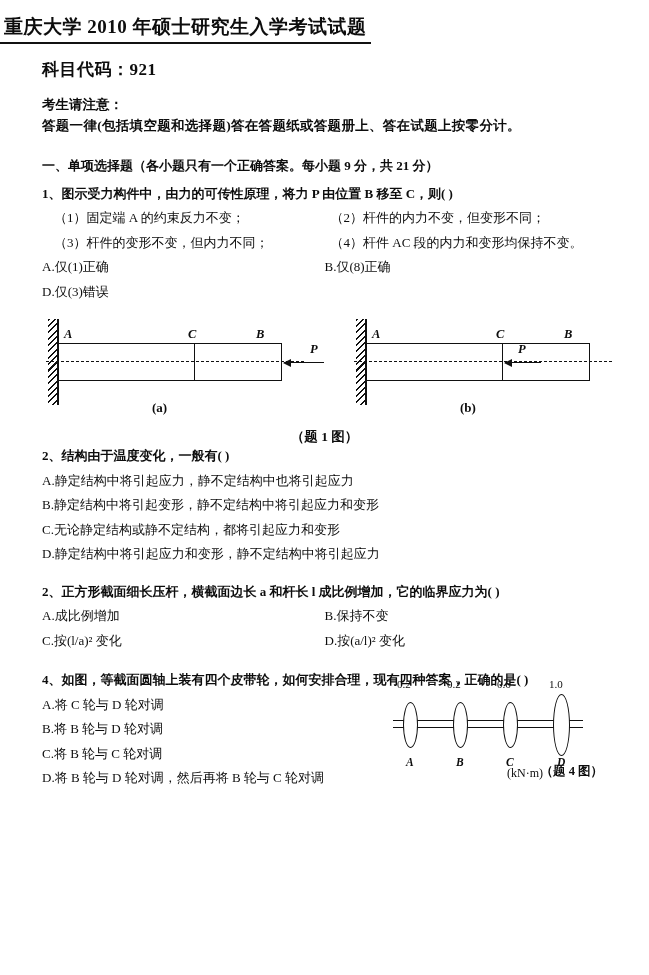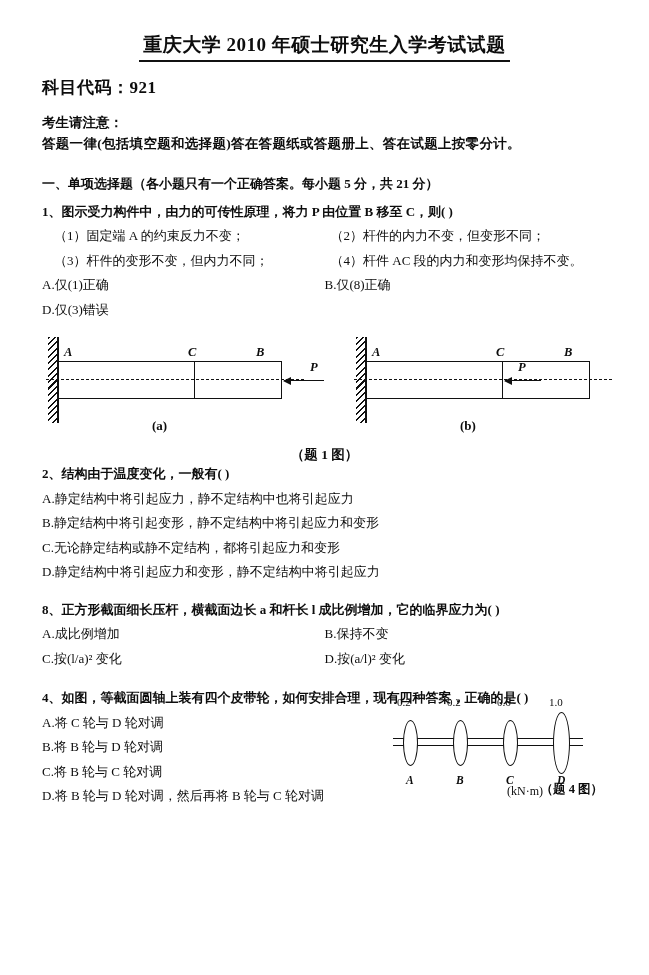--- a/index.html
+++ b/index.html
@@ -16,22 +16,21 @@
     position: relative;
   }
   .page {
     position: relative;
     width: 649px;
     height: 975px;
     padding: 0;
     box-sizing: border-box;
   }
   .title-wrap {
-    text-align: center;
-    padding-top: 32px;
+    padding-top: 14px;
   }
   .doc-title {
     display: inline-block;
     font-size: 19px;
     font-weight: bold;
     letter-spacing: 0.5px;
     border-bottom: 2px solid #111;
     padding: 0 4px 2px 4px;
   }
   .meta {
@@ -229,21 +228,21 @@
 
   <div class="meta">
     <div class="meta-line">科目代码：921</div>
   </div>
 
   <div class="notice">
     <div>考生请注意：</div>
     <div class="n1">答题一律(包括填空题和选择题)答在答题纸或答题册上、答在试题上按零分计。</div>
   </div>
 
-  <div class="section-head">一、单项选择题（各小题只有一个正确答案。每小题 5 分，共 21 分）</div>
+  <div class="section-head">一、单项选择题（各小题只有一个正确答案。每小题 9 分，共 21 分）</div>
 
   <div class="q">
     <div class="q-stem">1、图示受力构件中，由力的可传性原理，将力 P 由位置 B 移至 C，则(          )</div>
     <div class="opts2">
       <div class="indent">（1）固定端 A 的约束反力不变；</div>
       <div>（2）杆件的内力不变，但变形不同；</div>
     </div>
     <div class="opts2">
       <div class="indent">（3）杆件的变形不变，但内力不同；</div>
       <div>（4）杆件 AC 段的内力和变形均保持不变。</div>
@@ -291,21 +290,21 @@
 
   <div class="q" style="margin-top:0;">
     <div class="q-stem">2、结构由于温度变化，一般有(          )</div>
     <div class="optline">A.静定结构中将引起应力，静不定结构中也将引起应力</div>
     <div class="optline">B.静定结构中将引起变形，静不定结构中将引起应力和变形</div>
     <div class="optline">C.无论静定结构或静不定结构，都将引起应力和变形</div>
     <div class="optline">D.静定结构中将引起应力和变形，静不定结构中将引起应力</div>
   </div>
 
   <div class="q" style="margin-top:18px;">
-    <div class="q-stem">8、正方形截面细长压杆，横截面边长 a 和杆长 l 成比例增加，它的临界应力为(          )</div>
+    <div class="q-stem">2、正方形截面细长压杆，横截面边长 a 和杆长 l 成比例增加，它的临界应力为(          )</div>
     <div class="opts2">
       <div>A.成比例增加</div>
       <div>B.保持不变</div>
     </div>
     <div class="opts2">
       <div>C.按(l/a)² 变化</div>
       <div>D.按(a/l)² 变化</div>
     </div>
   </div>
 

